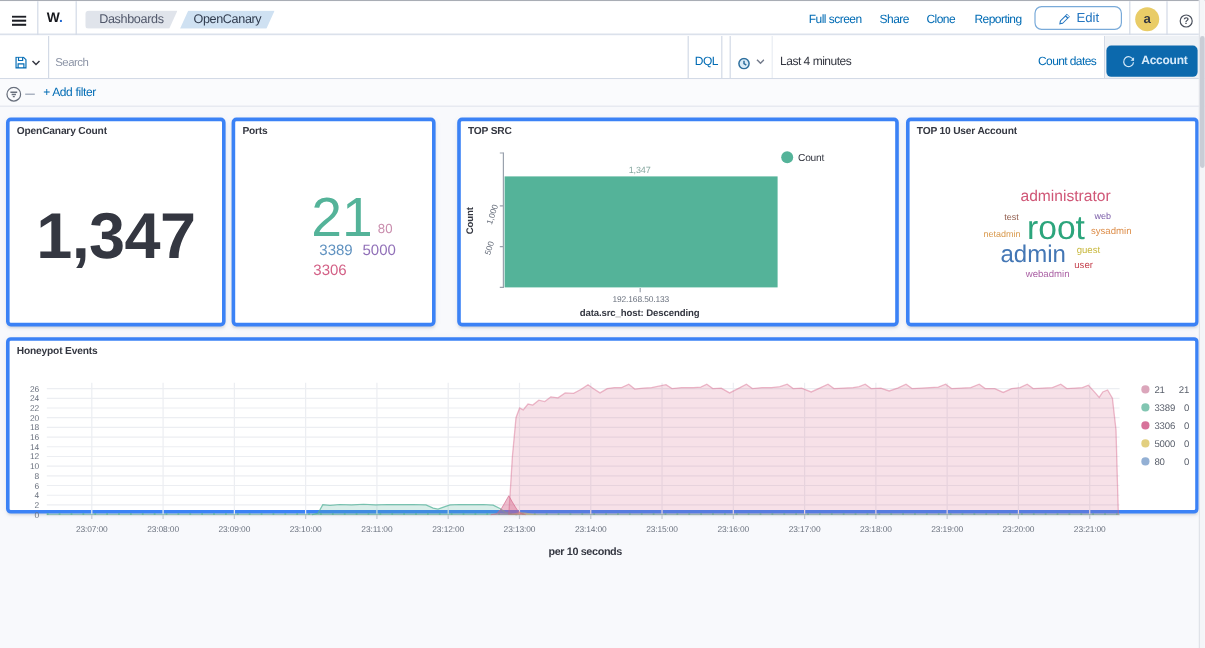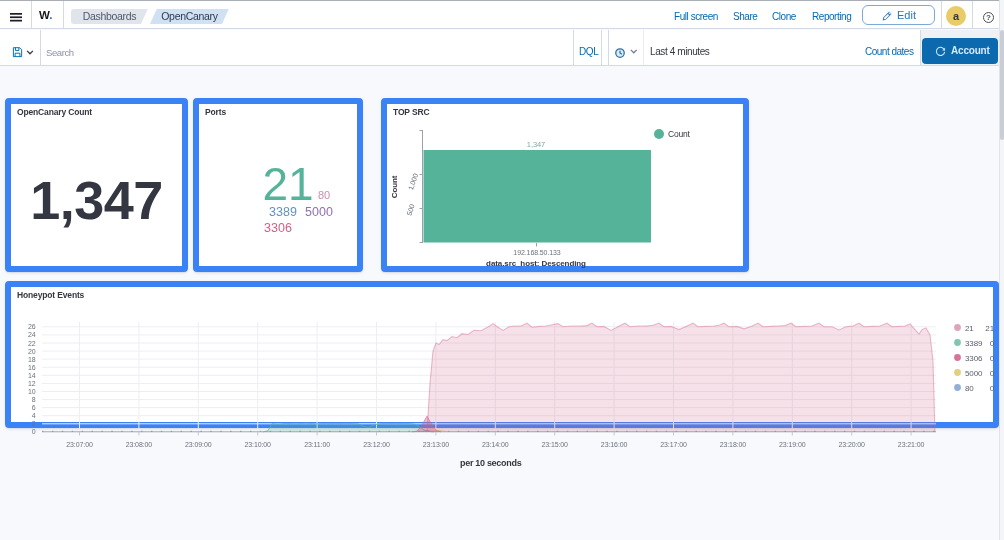--- a/index.html
+++ b/index.html
@@ -3,21 +3,21 @@
 <style>
 *{margin:0;padding:0;box-sizing:border-box}
 body{font-family:"Liberation Sans",sans-serif;width:1004px;height:540px;overflow:hidden;background:#f8f9fc}
 #page{position:relative;width:1004px;height:540px}
 .abs{position:absolute}
 #topline{left:0;top:0;width:1004px;height:1px;background:#a9adb5}
 #header{left:0;top:1px;width:1004px;height:28px;background:#fff;border-bottom:1px solid #d3dae6}
 #srow{left:0;top:30px;width:1004px;height:36px;background:#fff;border-bottom:1px solid #d3dae6}
 #frow{left:0;top:66px;width:1004px;height:23px;background:#fafbfd;border-bottom:1px solid #e3e7ee}
 .vsep{position:absolute;top:0;width:1px;background:#d3dae6}
-.panel{position:absolute;background:#fff;border:6px solid #3b82f6;border-radius:4px;box-shadow:0 2px 2px -1px rgba(152,162,179,.3),0 1px 5px -2px rgba(152,162,179,.3)}
+.panel{position:absolute;background:#fff;border:3px solid #3b82f6;border-radius:4px;box-shadow:0 2px 2px -1px rgba(152,162,179,.3),0 1px 5px -2px rgba(152,162,179,.3)}
 .ptitle{position:absolute;left:6px;top:3px;font-size:8.5px;font-weight:bold;color:#343741;letter-spacing:-0.15px}
 .blue{color:#006bb4}
 .hlink{position:absolute;top:10px;font-size:10px;letter-spacing:-0.45px;color:#006bb4}
 .stext{position:absolute;top:16px;font-size:10px;letter-spacing:-0.4px}
 .tag{position:absolute;white-space:nowrap;line-height:1;transform:translate(-50%,-50%)}
 </style></head>
 <body>
 <div id="page">
 <div class="abs" id="topline"></div>
 
@@ -78,20 +78,32 @@
   <div class="abs" style="left:921px;top:0;width:83px;height:35px;background:#eef1f5"></div>
   <div class="abs" style="left:922px;top:8px;width:76px;height:26px;background:#0c69ad;border-radius:4px">
     <svg class="abs" style="left:13px;top:7.5px" width="11" height="11" viewBox="0 0 16 16">
           <path fill="none" stroke="#cfe6f7" stroke-width="1.5" d="M13.8 6.2A6 6 0 1 0 14 8.5"></path>
           <path fill="#cfe6f7" d="M14.6 2.5v4.2h-4.2z"></path>
         </svg>
     <div class="abs" style="left:29px;top:7px;font-size:10px;font-weight:bold;color:#d6eafa;letter-spacing:-0.2px">Account</div>
   </div>
 </div>
 
+<div class="abs" id="frow">
+  <svg class="abs" style="left:5px;top:5.5px" width="13" height="13" viewBox="0 0 16 16">
+        <circle cx="8" cy="8" r="7" fill="none" stroke="#69707d" stroke-width="1.3"></circle>
+        <g stroke="#69707d" stroke-width="1.3">
+          <line x1="4.5" y1="6" x2="11.5" y2="6"></line>
+          <line x1="5.8" y1="8.3" x2="10.2" y2="8.3"></line>
+          <line x1="7" y1="10.6" x2="9" y2="10.6"></line>
+        </g>
+      </svg>
+  <div class="abs" style="left:21px;top:11.5px;width:8px;height:1.5px;background:#98a2b3"></div>
+  <div class="abs blue" style="left:36px;top:5.5px;font-size:10px;letter-spacing:-0.3px">+ Add filter</div>
+</div>
 
 <div class="panel" style="left:5px;top:98px;width:183px;height:174px">
   <div class="ptitle">OpenCanary Count</div>
   <div class="abs" style="left:0;right:0;top:96px;transform:translateY(-50%);text-align:center;font-size:54px;font-weight:bold;color:#343741;letter-spacing:-0.5px">1,347</div>
 </div>
 
 <div class="panel" style="left:193px;top:98px;width:170px;height:174px">
   <div class="ptitle">Ports</div>
   <div class="tag" style="left:89px;top:80px;font-size:46px;color:#54b399">21</div>
 <div class="tag" style="left:125px;top:90.5px;font-size:11px;color:#ca8eae">80</div>
@@ -117,20 +129,33 @@
 <rect x="36.5" y="46" width="227.5" height="92.5" fill="#54b399"></rect>
 <text x="149" y="43" text-anchor="middle" style="font-size:7.5px;fill:#87a8a0">1,347</text>
 <text transform="translate(28.5,78.5) rotate(-72)" text-anchor="middle" style="font-size:7px;fill:#69707d">1,000</text>
 <text transform="translate(26,106.5) rotate(-72)" text-anchor="middle" style="font-size:7px;fill:#69707d">500</text>
 <text transform="translate(10,83) rotate(-90)" text-anchor="middle" style="font-size:8px;font-weight:bold;fill:#343741">Count</text>
 <text x="150" y="151" text-anchor="middle" style="font-size:7px;fill:#69707d">192.168.50.133</text>
 <text x="149" y="162" text-anchor="middle" style="font-size:8px;font-weight:bold;fill:#343741;letter-spacing:-0.1px">data.src_host: Descending</text>
 </svg>
 </div>
 
+<div class="panel" style="left:755px;top:98px;width:244px;height:174px">
+  <div class="ptitle">TOP 10 User Account</div>
+  <div class="tag" style="left:130px;top:62px;font-size:13px;color:#d05777">administrator</div>
+<div class="tag" style="left:85px;top:80px;font-size:7.5px;color:#905c4c">test</div>
+<div class="tag" style="left:161px;top:79px;font-size:7.5px;color:#7a5ca8">web</div>
+<div class="tag" style="left:122px;top:89px;font-size:28px;color:#2ca57c">root</div>
+<div class="tag" style="left:77px;top:94px;font-size:7.5px;color:#d99a4e">netadmin</div>
+<div class="tag" style="left:168px;top:92px;font-size:8px;color:#dd8e4a">sysadmin</div>
+<div class="tag" style="left:103px;top:111px;font-size:20px;color:#4477b5">admin</div>
+<div class="tag" style="left:149px;top:108px;font-size:8px;color:#c8b83d">guest</div>
+<div class="tag" style="left:145px;top:120px;font-size:8px;color:#c64551">user</div>
+<div class="tag" style="left:115px;top:128px;font-size:8px;color:#ab62a5">webadmin</div>
+</div>
 
 <div class="panel" style="left:5px;top:281px;width:994px;height:147px">
   <div class="ptitle">Honeypot Events</div>
   <svg width="992" height="187" viewBox="0 0 992 187" style="position:absolute;left:0;top:2px">
 <style>text{font-family:"Liberation Sans",sans-serif;fill:#69707d;font-size:7px;letter-spacing:-0.1px} .lt{font-size:8px;fill:#595f6b}</style>
 <g stroke="#eceef2" stroke-width="1">
           <line x1="31" x2="925" y1="134.8" y2="134.8"></line>
           <line x1="31" x2="925" y1="126.7" y2="126.7"></line>
           <line x1="31" x2="925" y1="118.6" y2="118.6"></line>
           <line x1="31" x2="925" y1="110.6" y2="110.6"></line>

